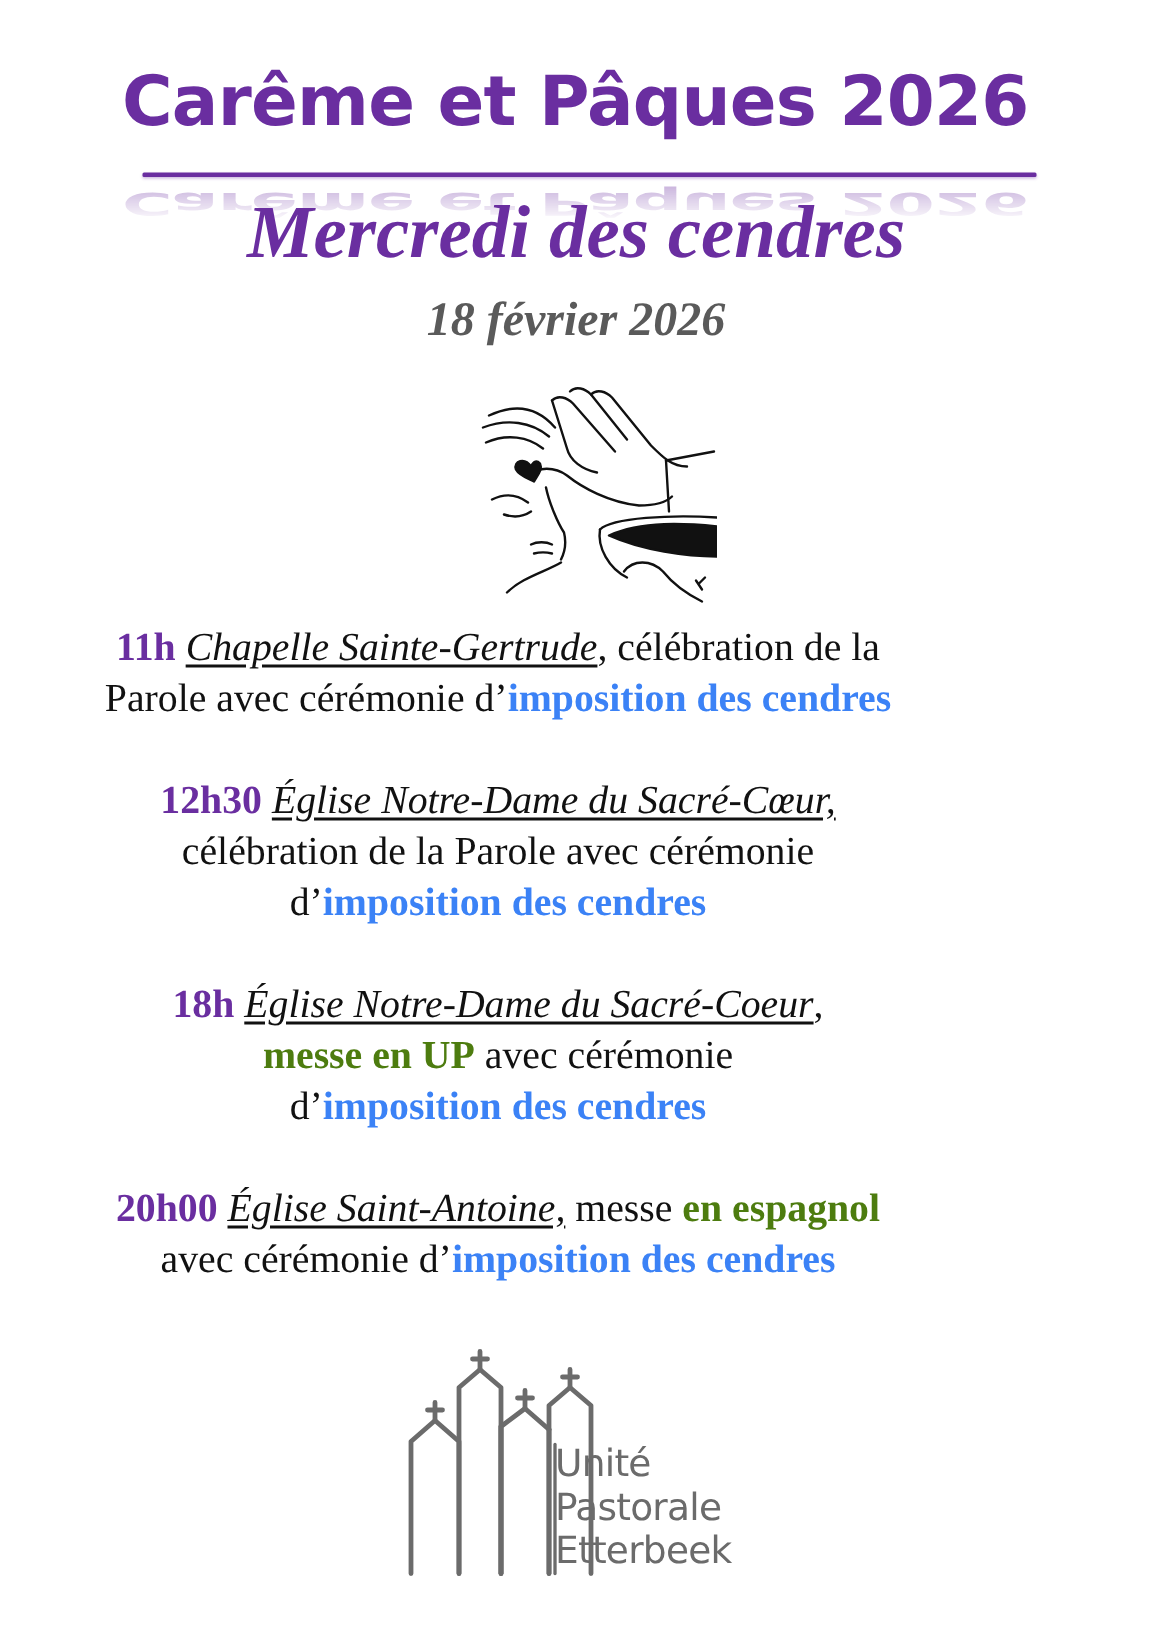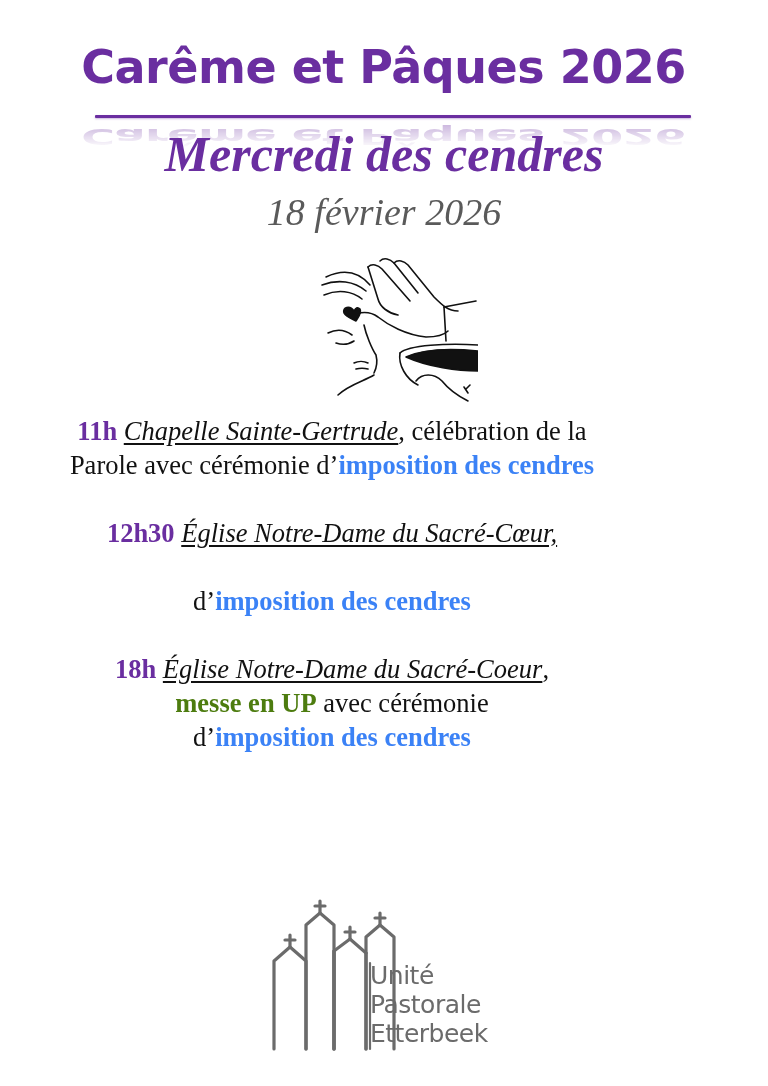--- a/index.html
+++ b/index.html
@@ -2,21 +2,21 @@
 <html><head>
 <meta charset="utf-8">
 <style>
   html, body { margin:0; padding:0; background:#ffffff; }
   body { width:768px; height:1086px; position:relative; overflow:hidden; font-family:"Liberation Serif", serif; }
   .title-wrap { position:absolute; left:0; top:40px; width:767px; text-align:center; }
   .title { font-family:"DejaVu Sans", sans-serif; font-weight:bold; font-size:46px; color:#6a2ea0; letter-spacing:-0.5px; line-height:54px; position:relative; display:inline-block; }
   .title-reflect { position:absolute; left:0; top:30px; width:100%; text-align:center; font-family:"DejaVu Sans", sans-serif; font-weight:bold; font-size:46px; color:#6a2ea0; line-height:54px; transform:scaleY(-0.45); transform-origin:50% 100%; opacity:0.35; letter-spacing:-0.5px; -webkit-mask-image:linear-gradient(to bottom, rgba(0,0,0,0), rgba(0,0,0,1)); mask-image:linear-gradient(to bottom, rgba(0,0,0,0), rgba(0,0,0,1)); pointer-events:none; }
   .rule { position:absolute; left:95px; top:115px; width:596px; height:3px; background:#6a2ea0; border-radius:1px; box-shadow:0 1px 2px rgba(106,46,160,0.35); }
   .subtitle { position:absolute; top:124px; left:0; width:768px; text-align:center; font-style:italic; font-weight:bold; font-size:50px; color:#6a2ea0; line-height:60px; }
-  .date { position:absolute; top:188px; left:0; width:768px; text-align:center; font-style:italic; font-weight:normal; font-size:38px; color:#5a5a5a; line-height:48px; }
+  .date { position:absolute; top:188px; left:0; width:768px; text-align:center; font-style:italic; font-weight:bold; font-size:32px; color:#5a5a5a; line-height:48px; }
   .illustration { position:absolute; left:318px; top:255px; width:160px; height:150px; }
   .events { position:absolute; top:414px; left:0; width:664px; }
   .event { text-align:center; font-size:26.5px; line-height:34px; color:#111; margin-bottom:34px; }
   .time { color:#6a2ea0; font-weight:bold; }
   .place { font-style:italic; text-decoration:underline; text-underline-offset:3px; }
   .hl-purple { color:#3b82f6; font-weight:bold; }
   .hl-red { color:#4d7c0f; font-weight:bold; }
   .logo { position:absolute; left:268px; top:897px; width:260px; height:160px; }
   .logo-text { position:absolute; left:370px; top:961px; font-family:"DejaVu Sans", sans-serif; color:#6b6b6b; font-size:25px; line-height:29px; font-weight:normal; letter-spacing:-0.5px; }
 </style>
@@ -73,31 +73,36 @@
 
     <div class="event">
       <span class="time">11h</span>
       <span class="place">Chapelle Sainte-Gertrude</span><span>, célébration de la</span><br>
       <span>Parole avec cérémonie d’</span><span class="hl-purple">imposition des cendres</span>
     </div>
 
     <div class="event">
       <span class="time">12h30</span>
       <span class="place">Église Notre-Dame du Sacré-Cœur,</span><br>
-      <br>
+      <span>célébration de la Parole avec cérémonie</span><br>
       <span>d’</span><span class="hl-purple">imposition des cendres</span>
     </div>
 
     <div class="event">
       <span class="time">18h</span>
       <span class="place">Église Notre-Dame du Sacré-Coeur</span><span>,</span><br>
       <span class="hl-red">messe en UP</span><span> avec cérémonie</span><br>
       <span>d’</span><span class="hl-purple">imposition des cendres</span>
     </div>
 
+    <div class="event">
+      <span class="time">20h00</span>
+      <span class="place">Église Saint-Antoine,</span><span style="white-space:pre"> messe </span><span class="hl-red">en espagnol</span><br>
+      <span>avec cérémonie d’</span><span class="hl-purple">imposition des cendres</span>
+    </div>
 
   </div>
 
   <svg class="logo" viewBox="0 0 260 160" fill="none" stroke="#6b6b6b" stroke-width="3.2" stroke-linecap="round" stroke-linejoin="round">
 
     <path d="M6 152 L6 64 L22 50 L38 64 L38 152"></path>
     <path d="M22 50 L22 38 M17 43 L27 43"></path>
 
     <path d="M38 152 L38 28 L52 16 L66 28 L66 152"></path>
     <path d="M52 16 L52 4 M47 9 L57 9"></path>

